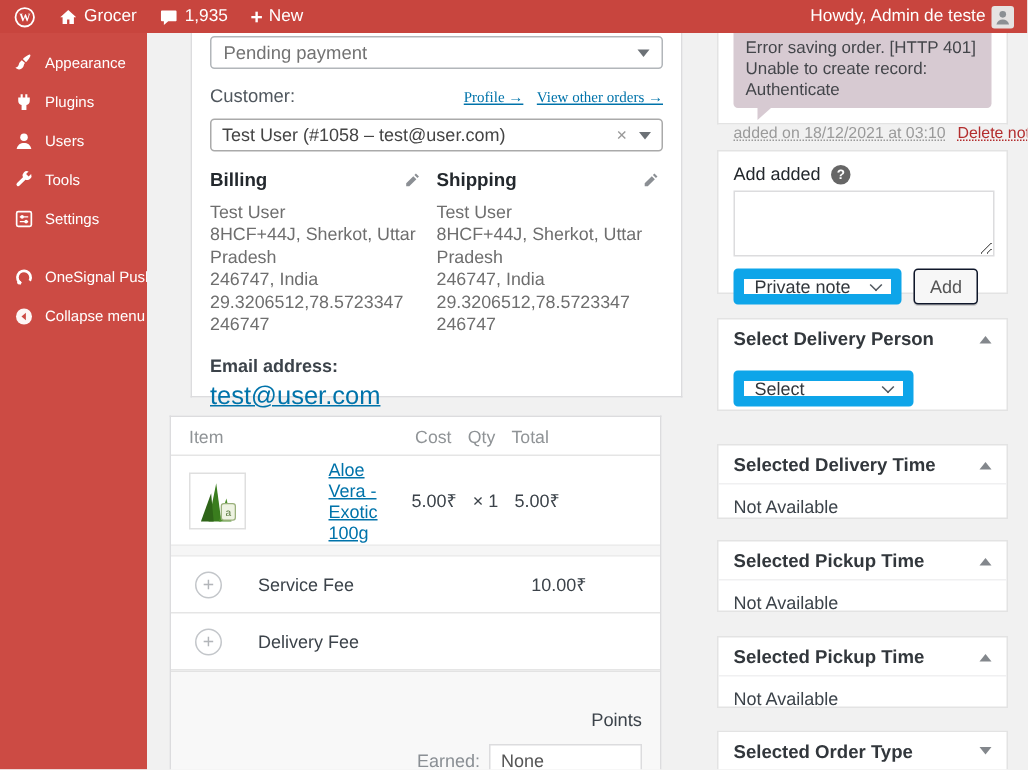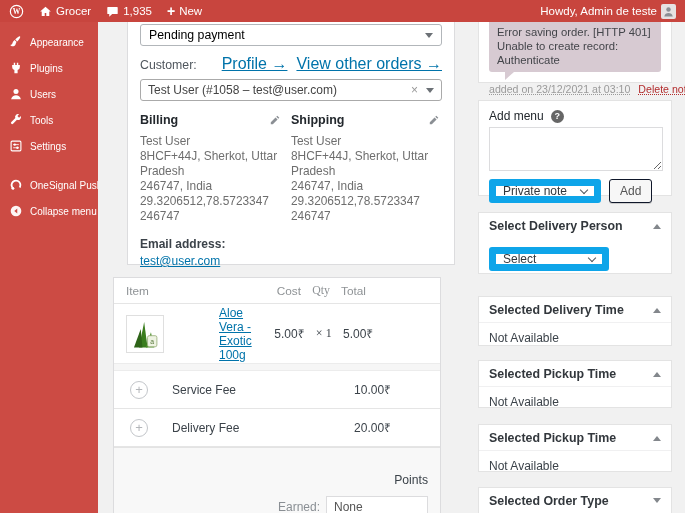--- a/index.html
+++ b/index.html
@@ -27,45 +27,45 @@
   .menu-gap { height:13px; }
 
   
   .content { position:absolute; left:98px; top:22px; right:0; bottom:0; background:#f1f1f1; }
   .panel { position:absolute; background:#fff; border:1px solid #dcdcde; }
 
   
   #panel-order { left:29px; top:-2px; width:328px; height:245px; border-top:none; }
   .status-select { margin:4px 12px 0; height:22px; border:1px solid #b2b6ba; border-radius:3px;
     background:#fff; display:flex; align-items:center; justify-content:space-between;
-    padding:0 8px; font-size:12.3px; color:#000000; cursor:pointer; }
+    padding:0 8px; font-size:12.3px; color:#737373; cursor:pointer; }
   .caret-solid { width:0; height:0; border:4px solid transparent; border-top:5px solid #6c7176; margin-top:5px; }
   .cust-row { margin:9px 12px 0; display:flex; justify-content:space-between; align-items:baseline; }
   .cust-label { font-size:12.3px; color:#50575e; }
-  .cust-links span { color:#0073aa; font-size:16px; text-decoration:underline; cursor:pointer; margin-left:9px; }
+  .cust-links span { color:#0073aa; font-size:10px; text-decoration:underline; cursor:pointer; margin-left:9px;font-family:Liberation Serif, serif; }
   .cust-select { margin:6px 12px 0; height:22px; border:1px solid #aaa; border-radius:3px; background:#fff;
     display:flex; align-items:center; padding:0 7px; font-size:12px; color:#444; cursor:pointer; }
   .cust-select .grow { flex:1; }
   .clear-x { color:#999; font-size:12px; margin-right:8px; cursor:pointer; }
   .addr-cols { display:flex; margin:12px 12px 0; }
   .addr-col { width:50%; padding-right:10px; }
   .addr-head { display:flex; justify-content:space-between; align-items:center; }
   .addr-head b { font-size:12.5px; color:#23282d; }
   .pencil { cursor:pointer; }
   .addr-line { font-size:11.9px; color:#6e6e6e; line-height:15px; }
   .addr-first { margin-top:7px; }
   .addr-label { font-weight:bold; font-size:12px; color:#3c434a; margin-top:13px; }
-  .addr-link { color:#0073aa; font-size:12px; text-decoration:underline; margin-top:3px; display:inline-block; cursor:pointer; }
+  .addr-link { color:#0073aa; font-size:17px; text-decoration:underline; margin-top:3px; display:inline-block; cursor:pointer; }
 
   
   #panel-items { left:15px; top:255px; width:328px; height:237px; border-bottom:none; }
   .cols { display:flex; align-items:center; padding-left:12px; padding-right:49px; }
   .c-name { flex:1; }
   .c-cost { width:55px; text-align:right; }
-  .c-qty  { width:40px; text-align:center;font-family:Liberation Serif, serif; }
+  .c-qty  { width:40px; text-align:center; }
   .c-total{ width:50px; text-align:left; }
   .items-head { height:26px; font-size:11.8px; color:#8f9396; border-bottom:1px solid #e5e5e5; }
   .prod-row { height:59px; font-size:12px; color:#3c434a; }
   .prod-name-cell { display:flex; align-items:center; }
   .thumb { width:38px; height:38px; border:1px solid #dfdfdf; background:#fff; padding:1px; margin-right:55px; flex:none; }
   .prod-link { color:#0073aa; text-decoration:underline; cursor:pointer; }
   .band { height:8px; background:#f6f6f6; border-top:1px solid #ececec; border-bottom:1px solid #ececec; }
   .fee-row { height:38px; display:flex; align-items:center; padding-left:16px; padding-right:49px;
     border-bottom:1px solid #e5e5e5; font-size:12px; color:#3c434a; }
   .fee-toggle { width:18px; height:18px; border:1px solid #c3c6ca; border-radius:50%; color:#b2b5b9;
@@ -295,44 +295,43 @@
       </div>
       <div class="band"></div>
       <div class="fee-row">
         <span class="fee-toggle">+</span>
         <span class="fee-name">Service Fee</span>
         <span class="fee-total">10.00₹</span>
       </div>
       <div class="fee-row">
         <span class="fee-toggle">+</span>
         <span class="fee-name">Delivery Fee</span>
-        <span class="fee-total">20.00₹</span>
       </div>
       <div class="totals">
         <div class="points-label">Points</div>
         <div class="earned-row">
           <span class="earned-label">Earned:</span>
           <input class="earned-input" value="None" style="">
         </div>
       </div>
     </div>
 
     <div class="sidebox" id="box-notes">
       <div class="note-bubble">
         <span>Error saving order. [HTTP 401] Unable to create record: Authenticate</span>
       </div>
       <div class="note-meta">
-        <span class="meta-date">added on 23/12/2021 at 03:10</span>
+        <span class="meta-date">added on 18/12/2021 at 03:10</span>
         <span class="meta-delete">Delete note</span>
       </div>
     </div>
 
     <div class="sidebox" id="box-addnote">
       <div class="addnote-row1">
-        <span>Add menu</span>
+        <span>Add added</span>
         <span class="help-icon">?</span>
       </div>
       <textarea class="note-textarea" style=""></textarea>
       <div class="addnote-actions">
         <span class="fake-select w-notetype">
           <span>Private note</span>
           <span class="chev"></span>
         </span>
         <button class="btn">Add</button>
       </div>

